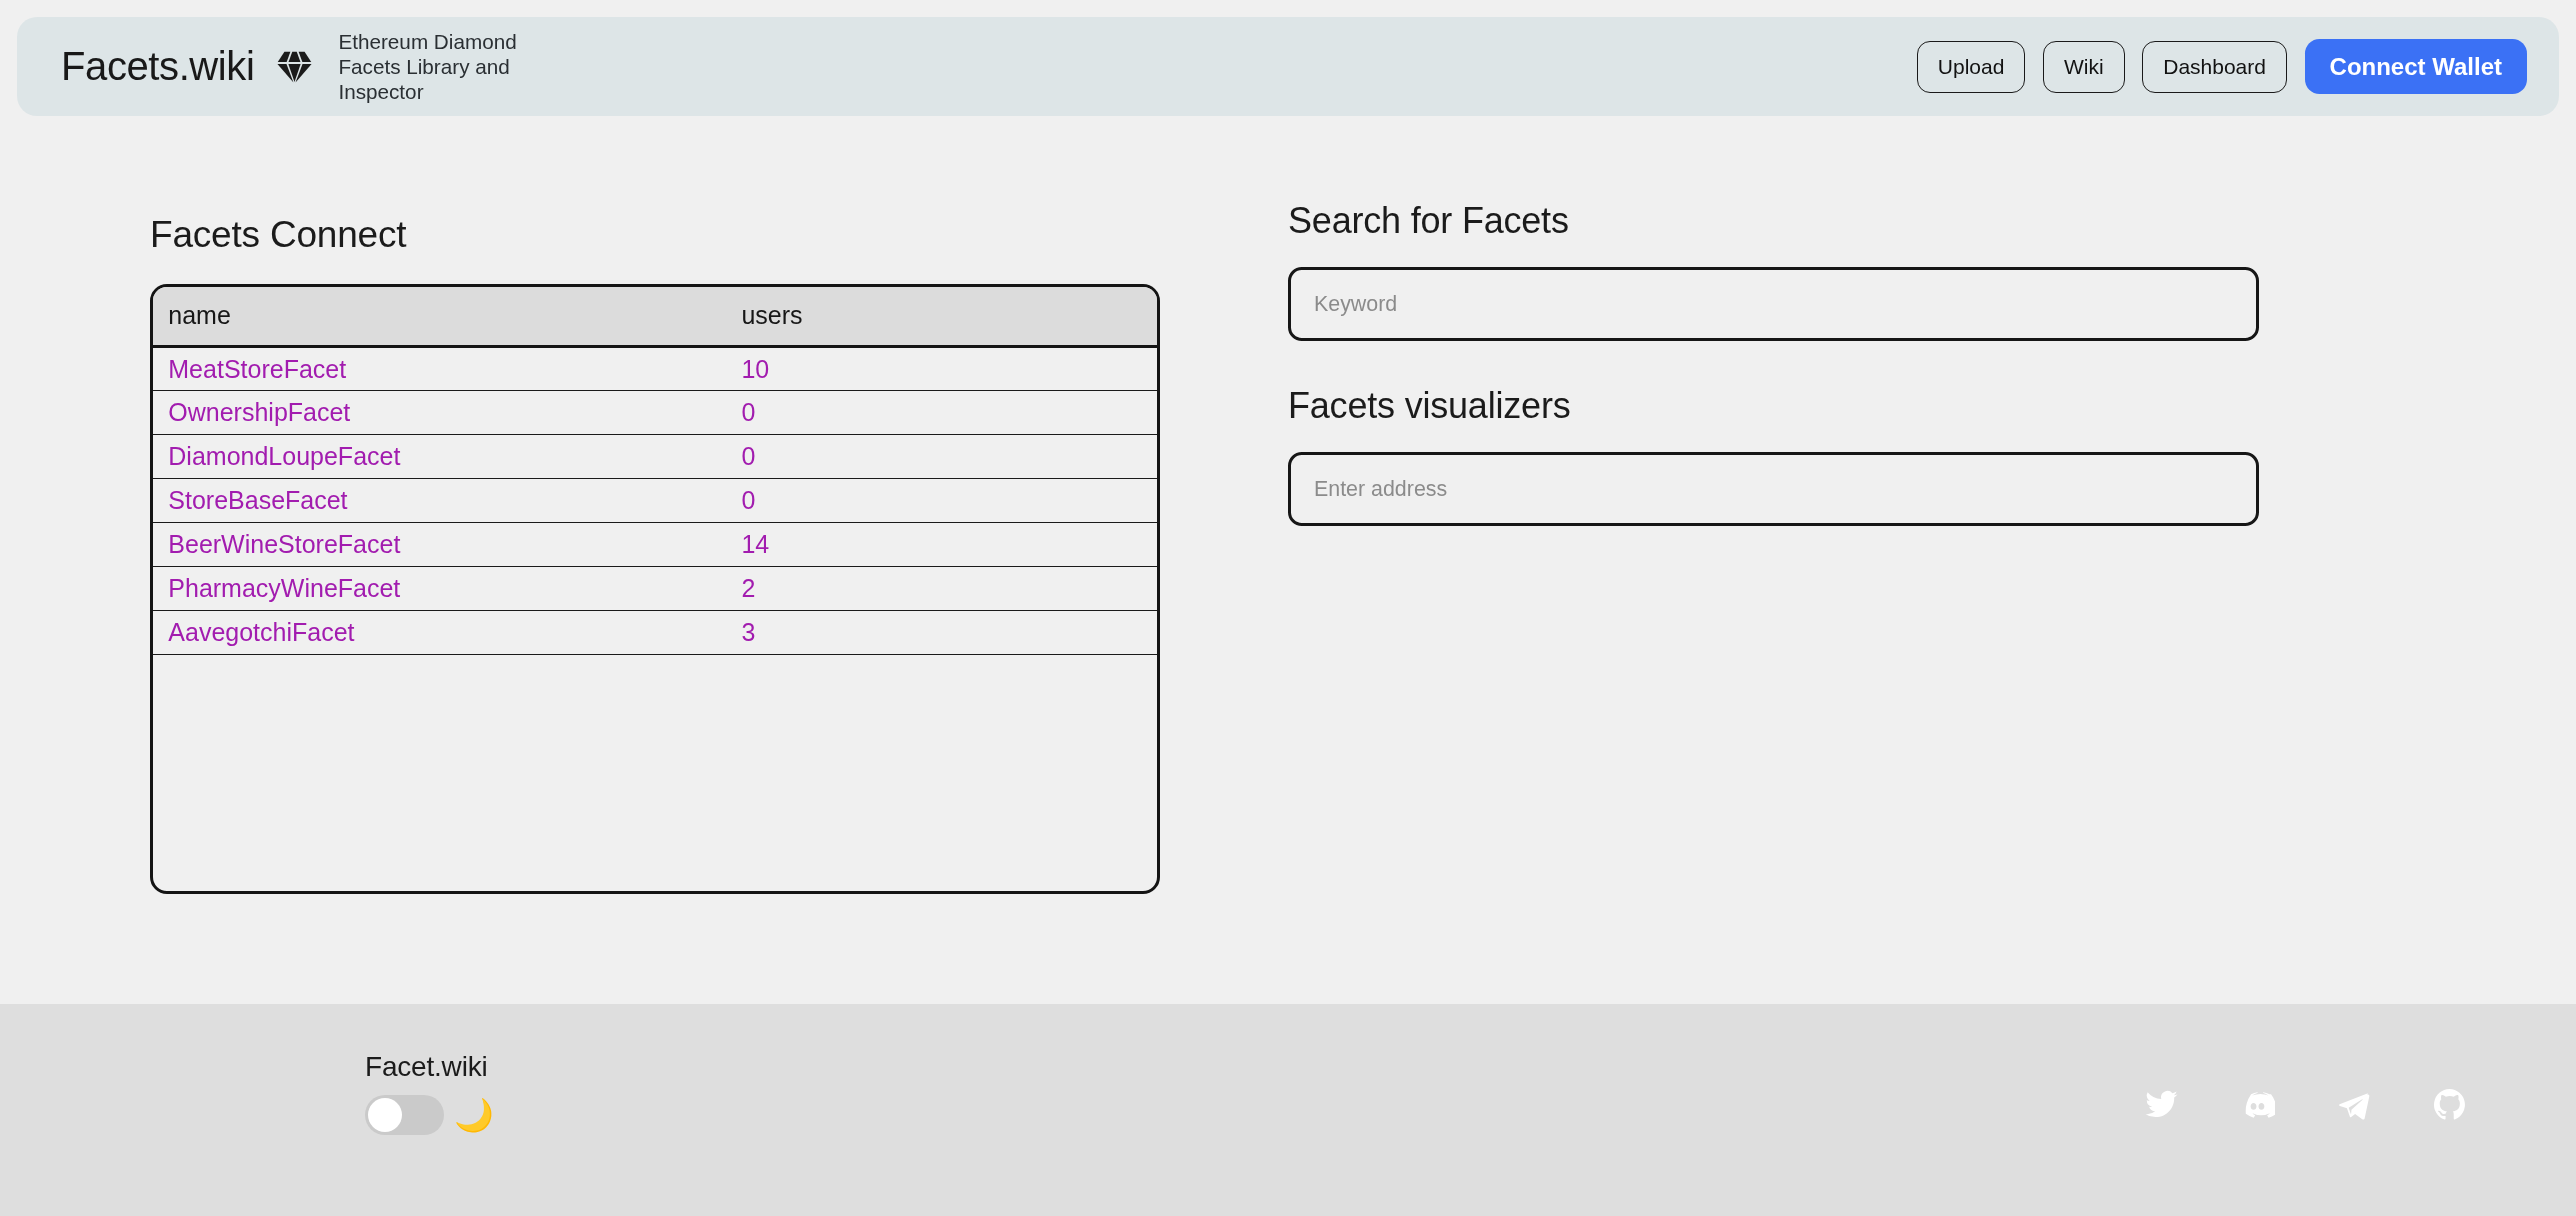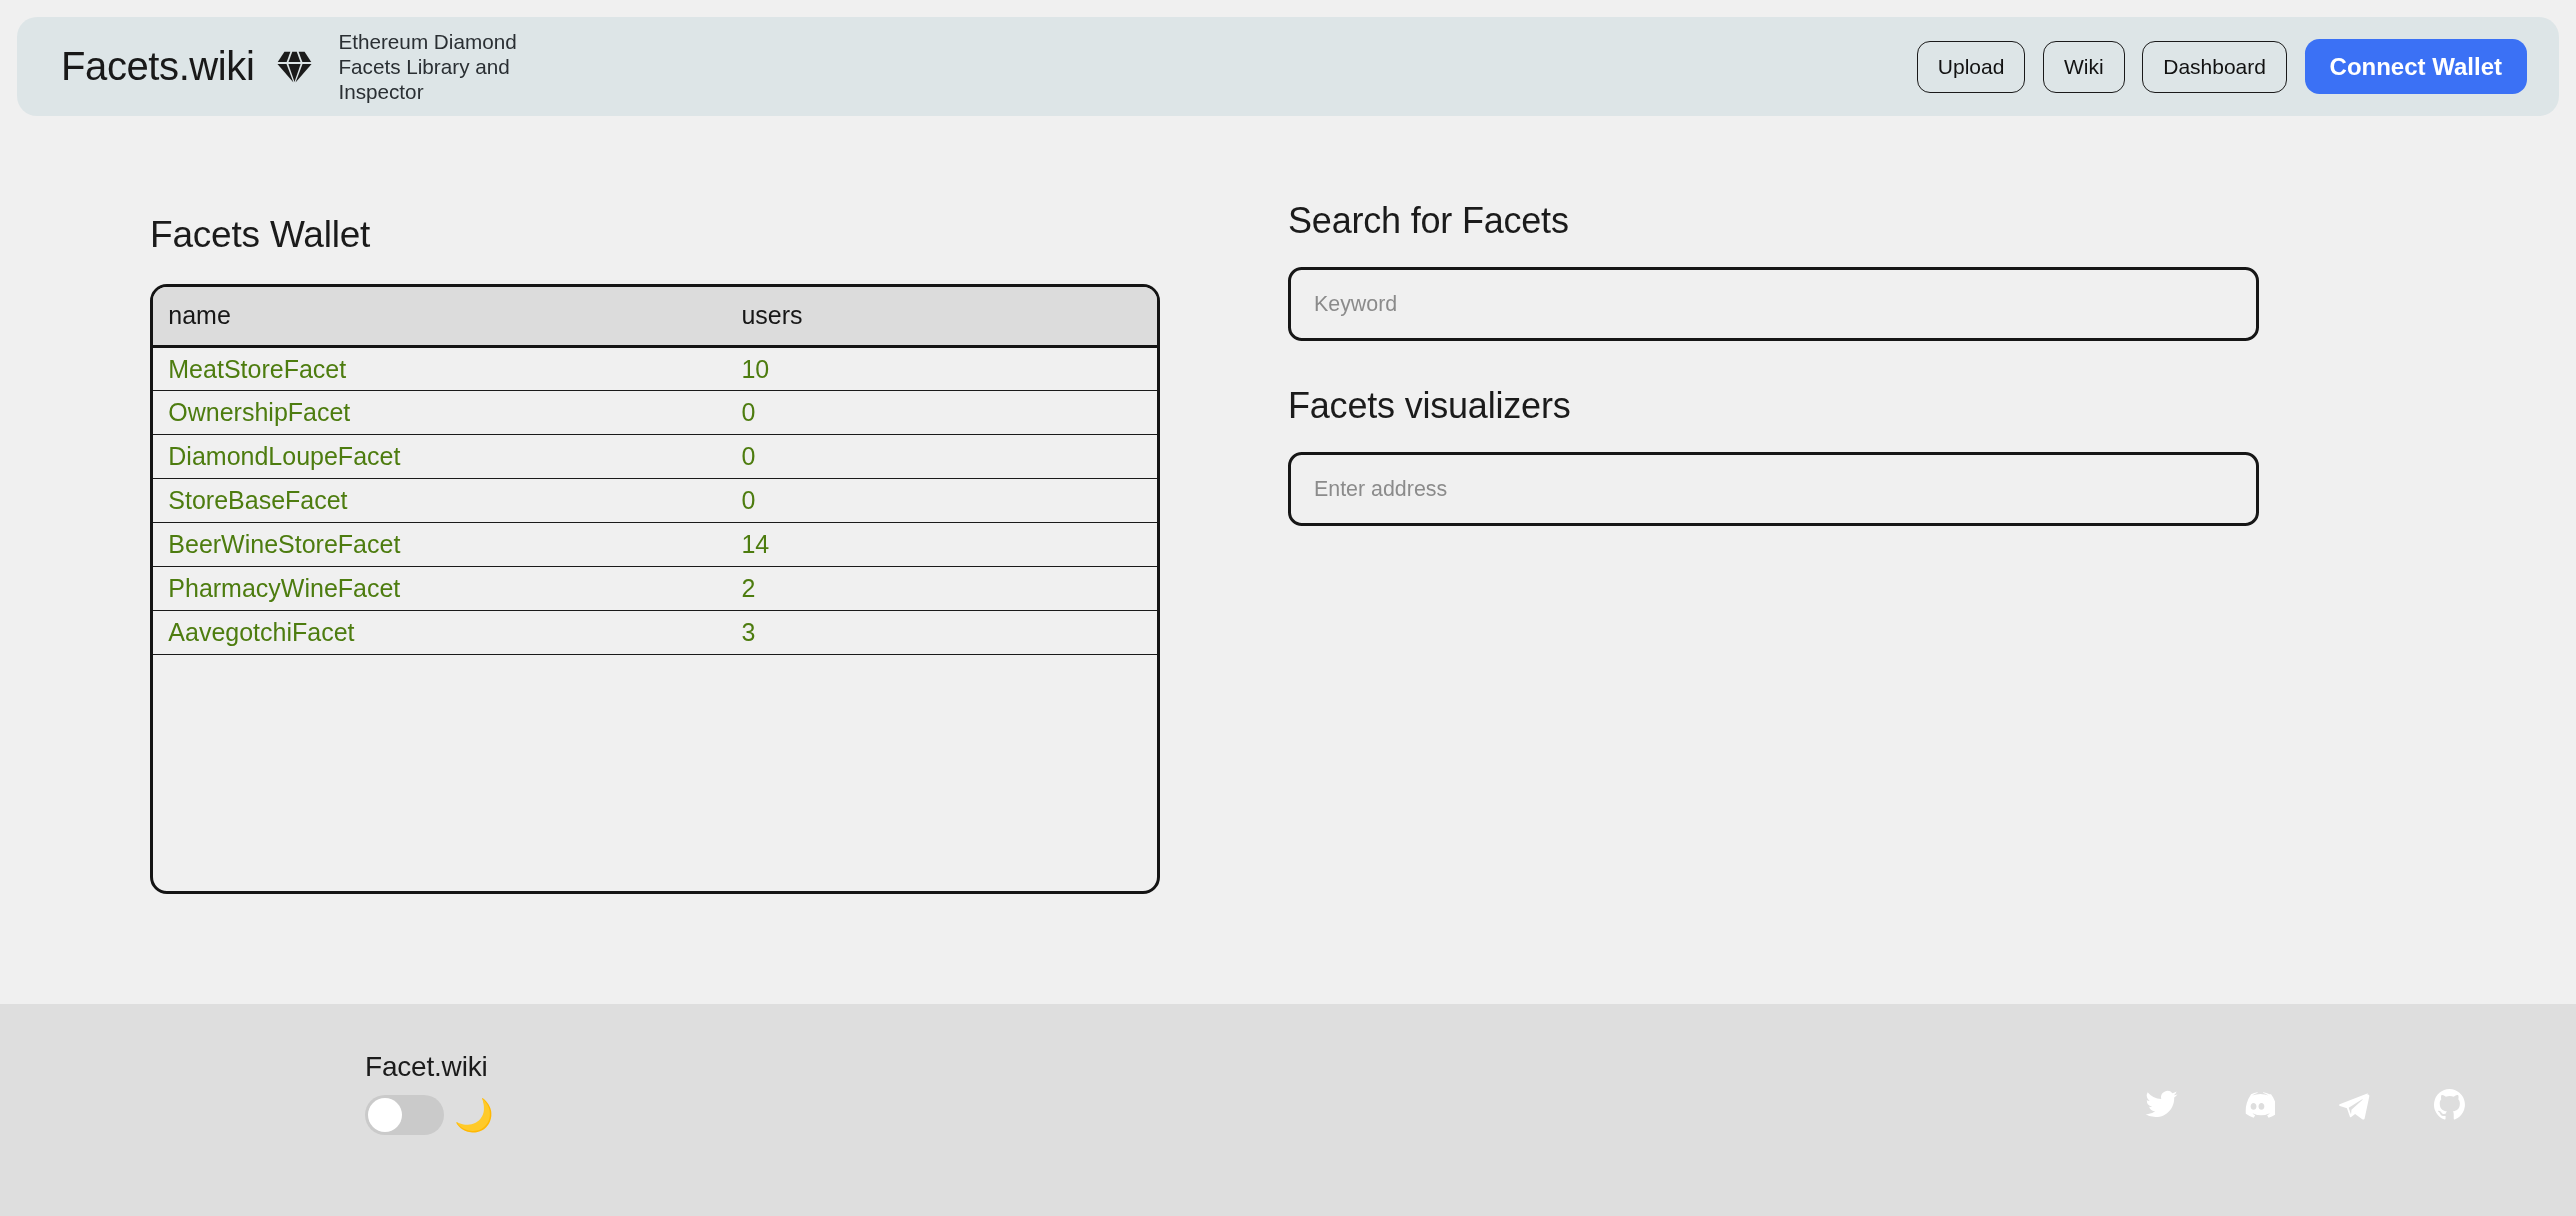--- a/index.html
+++ b/index.html
@@ -76,21 +76,21 @@
     background: #dcdcdc;
     font-size: 25px; font-weight: 400; color: #171717;
     text-align: left; height: 60px;
     padding: 0 0 0 15.3px;
     border-bottom: 3.1px solid #141414;
   }
   thead th.col-users { padding-left: 6.1px; }
   th.col-name { width: 58%; }
   th.col-users { width: 42%; }
   tbody td {
-    font-size: 25px; color: #4d7c0f;
+    font-size: 25px; color: #a21caf;
     height: 44px; padding: 0 0 0 15.3px;
     border-bottom: 1.5px solid #1a1a1a;
     background: #f0f0f0;
     white-space: nowrap; overflow: hidden;
   }
   tbody td.users-cell { padding-left: 6.1px; margin-top: 26px; }
 
   
   .field {
     margin-top: 25px;
@@ -161,21 +161,21 @@
       <button class="nav-btn">Upload</button>
       <button class="nav-btn">Wiki</button>
       <button class="nav-btn">Dashboard</button>
       <button class="nav-btn nav-btn-primary">Connect Wallet</button>
     </div>
   </div>
 
   <div class="main">
 
     <div class="col-left">
-      <div class="section-title">Facets Wallet</div>
+      <div class="section-title">Facets Connect</div>
       <div class="table-wrap">
         <table>
           <thead>
             <tr>
               <th class="col-name">name</th>
               <th class="col-users">users</th>
             </tr>
           </thead>
           <tbody>
             <tr>

